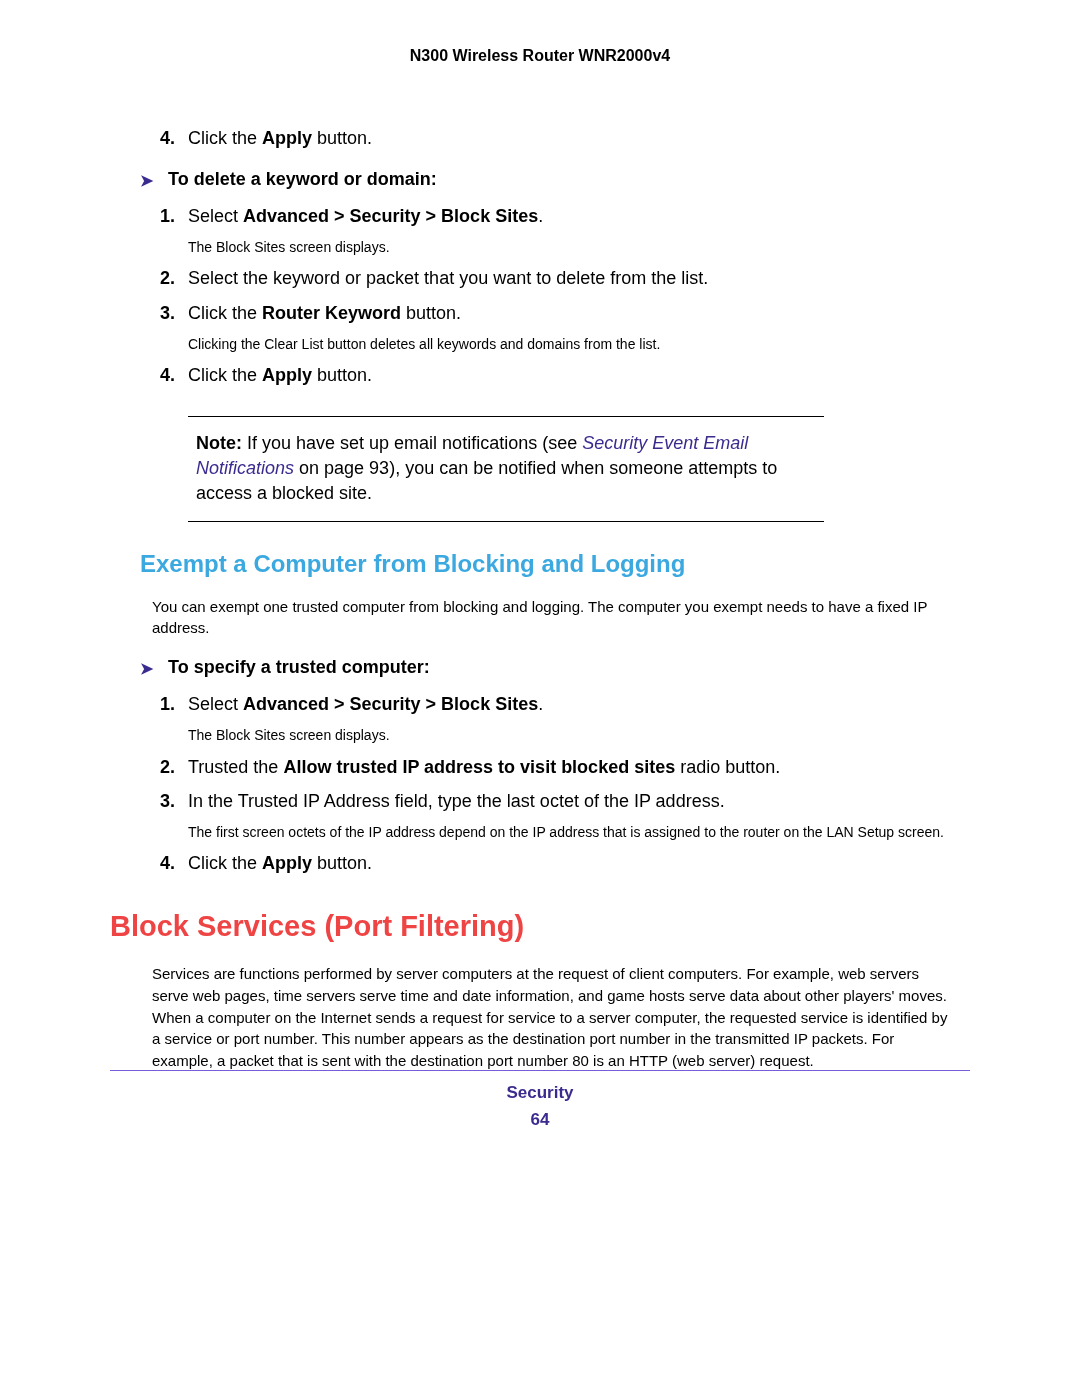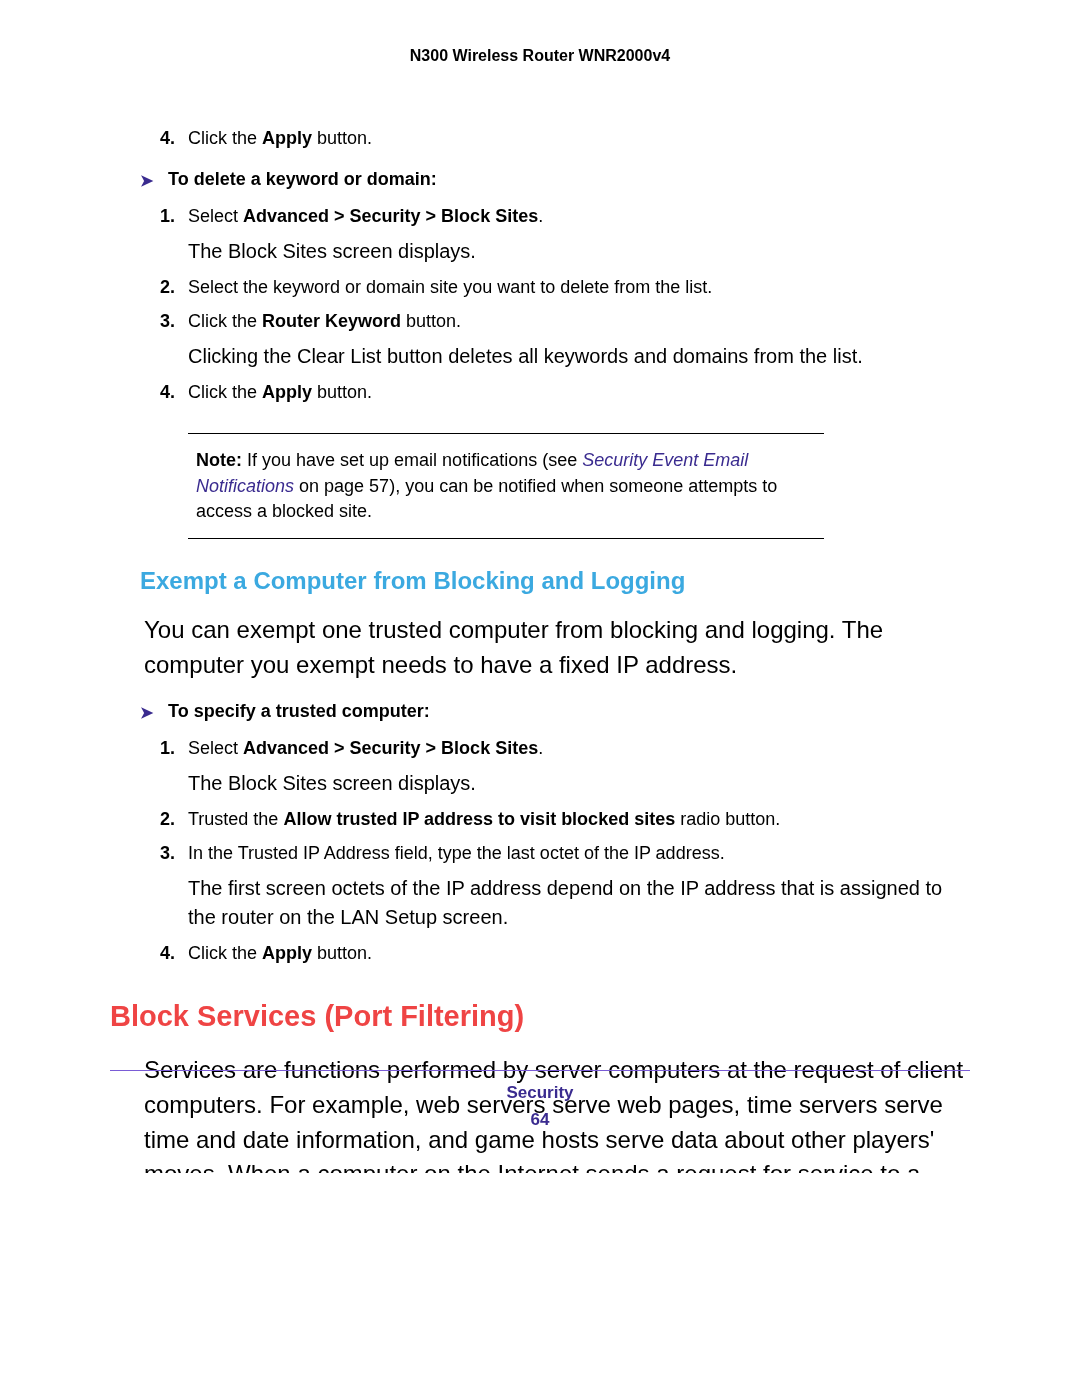--- a/index.html
+++ b/index.html
@@ -30,21 +30,21 @@
     font-size: 18px;
     line-height: 1.45;
   }
   .num {
     font-weight: bold;
     width: 28px;
     flex-shrink: 0;
   }
   .txt { flex: 1; }
   .bold { font-weight: bold; }
-  .sub { margin: 6px 0 6px 48px; font-size:20px; line-height:1.45;}
+  .sub { margin: 6px 0 6px 48px; font-size:14px; line-height:1.45;}
   .proc-row {
     display:flex;
     margin: 18px 0 10px 0;
     font-size:18px;
     font-weight:bold;
   }
   .proc-bullet {
     color:#3a2b8f;
     width:28px;
     flex-shrink:0;
@@ -68,23 +68,23 @@
     font-size:24px;
     margin: 14px 0 18px 0;
   }
   .h1 {
     color:#ef4444;
     font-weight:bold;
     font-size:29px;
     margin: 34px 0 20px -30px;
   }
   .para {
-    font-size:24px;
+    font-size:15px;
     line-height:1.45;
-    margin: 8px 4px;
+    margin: 8px 12px;
   }
   .footer {
     position:absolute;
     bottom:40px;
     left:110px;
     right:110px;
   }
   .footer-line {
     border-top:1px solid #7a5cd6;
     margin-bottom:8px;
@@ -121,40 +121,40 @@
     <div class="num-row">
       <div class="num">1.</div>
       <div class="txt">
         <span>Select </span><span class="bold">Advanced &gt; Security &gt; Block Sites</span><span>.</span>
       </div>
     </div>
     <div class="sub">The Block Sites screen displays.</div>
 
     <div class="num-row">
       <div class="num">2.</div>
-      <div class="txt">Select the keyword or domain site you want to delete from the list.</div>
+      <div class="txt">Select the keyword or packet that you want to delete from the list.</div>
     </div>
 
     <div class="num-row">
       <div class="num">3.</div>
       <div class="txt">
         <span>Click the </span><span class="bold">Router Keyword</span><span> button.</span>
       </div>
     </div>
     <div class="sub">Clicking the Clear List button deletes all keywords and domains from the list.</div>
 
     <div class="num-row">
       <div class="num">4.</div>
       <div class="txt">
         <span>Click the </span><span class="bold">Apply</span><span> button.</span>
       </div>
     </div>
 
     <div class="note-box">
-      <span class="note-label">Note: </span><span>If you have set up email notifications (see </span><span class="link-text">Security Event Email Notifications </span><span>on page 57), you can be notified when someone attempts to access a blocked site.</span>
+      <span class="note-label">Note: </span><span>If you have set up email notifications (see </span><span class="link-text">Security Event Email Notifications </span><span>on page 93), you can be notified when someone attempts to access a blocked site.</span>
     </div>
 
     <div class="h2">Exempt a Computer from Blocking and Logging</div>
     <div class="para">You can exempt one trusted computer from blocking and logging. The computer you exempt needs to have a fixed IP address.</div>
 
     <div class="proc-row">
       <div class="proc-bullet">➤</div>
       <div>To specify a trusted computer:</div>
     </div>
 

